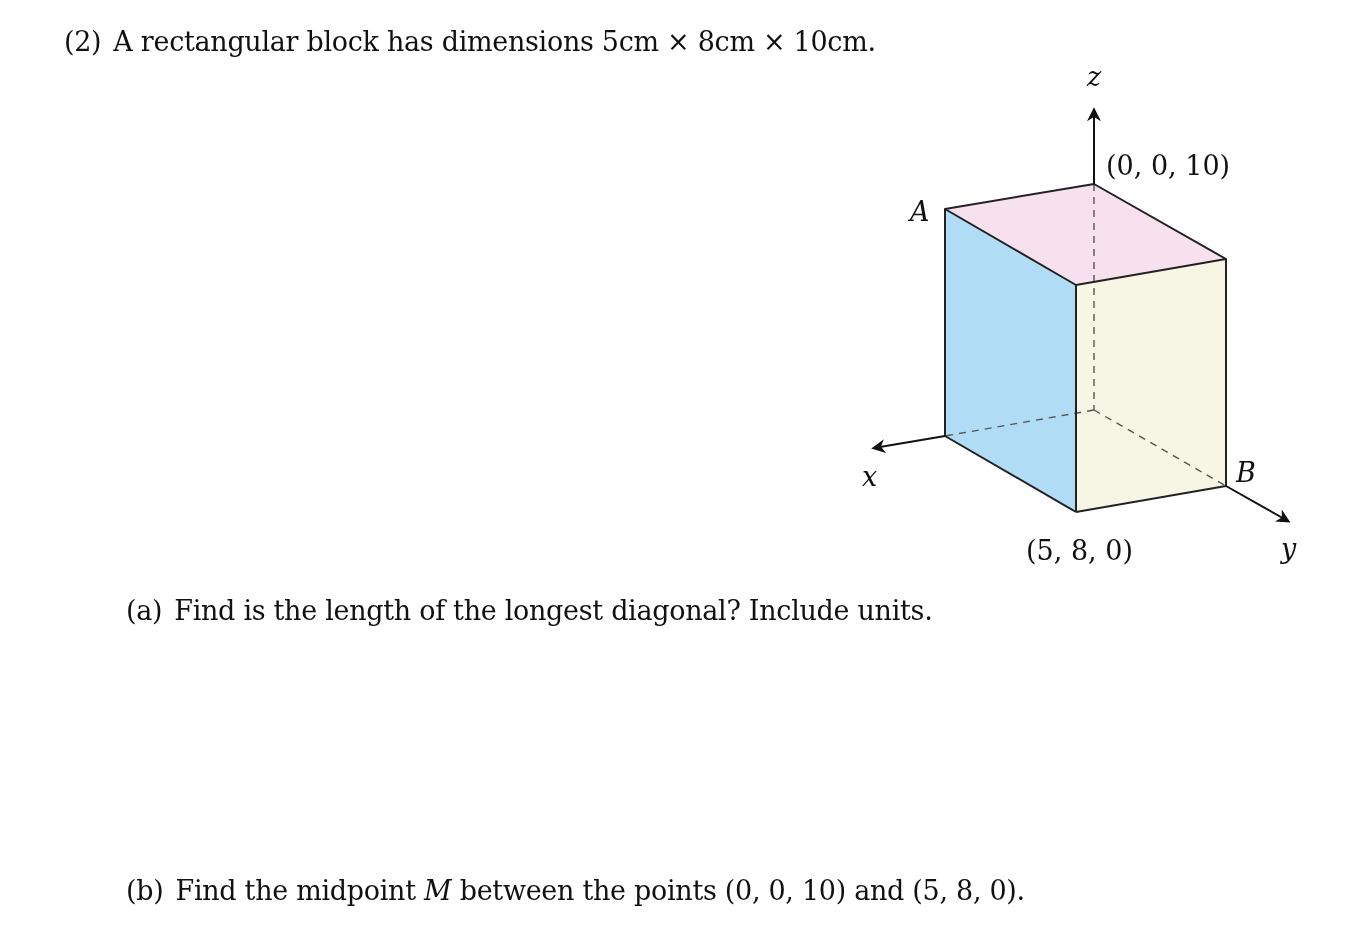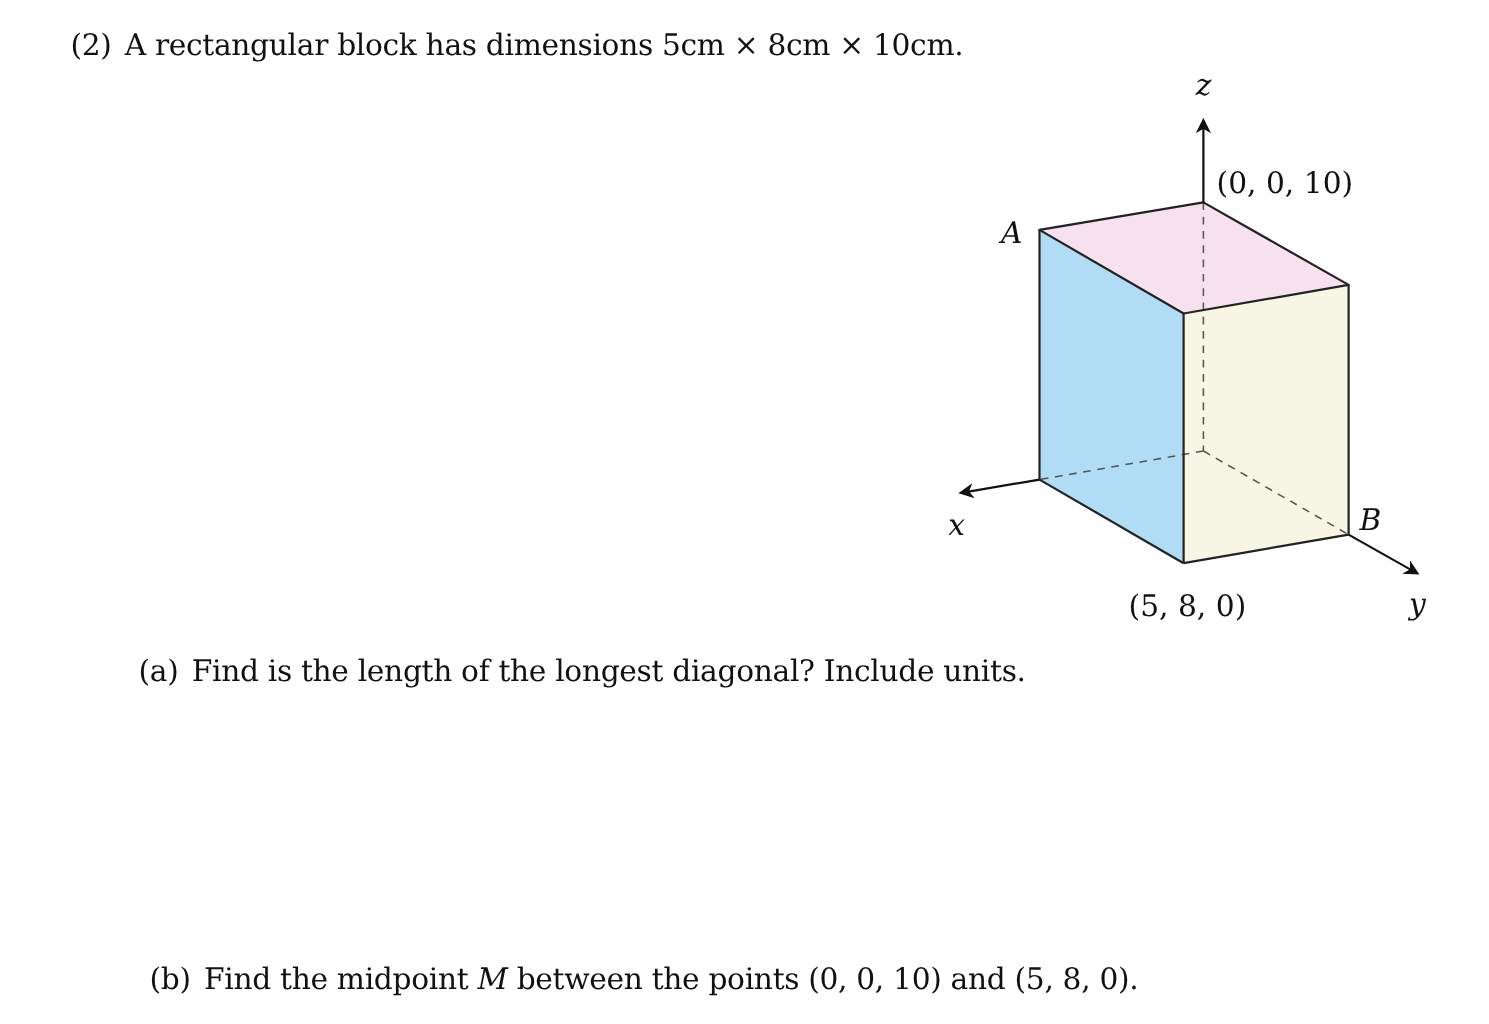--- a/index.html
+++ b/index.html
@@ -21,21 +21,21 @@
       font-size: 27px;
       white-space: nowrap;
       letter-spacing: -0.3px;
       line-height: 1;
       text-align: right;
     }
     .num-label { margin-right: 12px; }
     .math-italic { font-style: italic; }
     #problem-heading { left: 64px; top: 28px; }
     #question-a { left: 126px; top: 597px; }
-    #question-b { left: 126px; top: 877px; margin-left: 10px; }
+    #question-b { left: 126px; top: 877px; }
     #figure {
       position: absolute;
       left: 0;
       top: 0;
       width: 1354px;
       height: 931px;
     }
     .fig-label {
       font-family: "DejaVu Serif", "Liberation Serif", serif;
       font-size: 27px;

